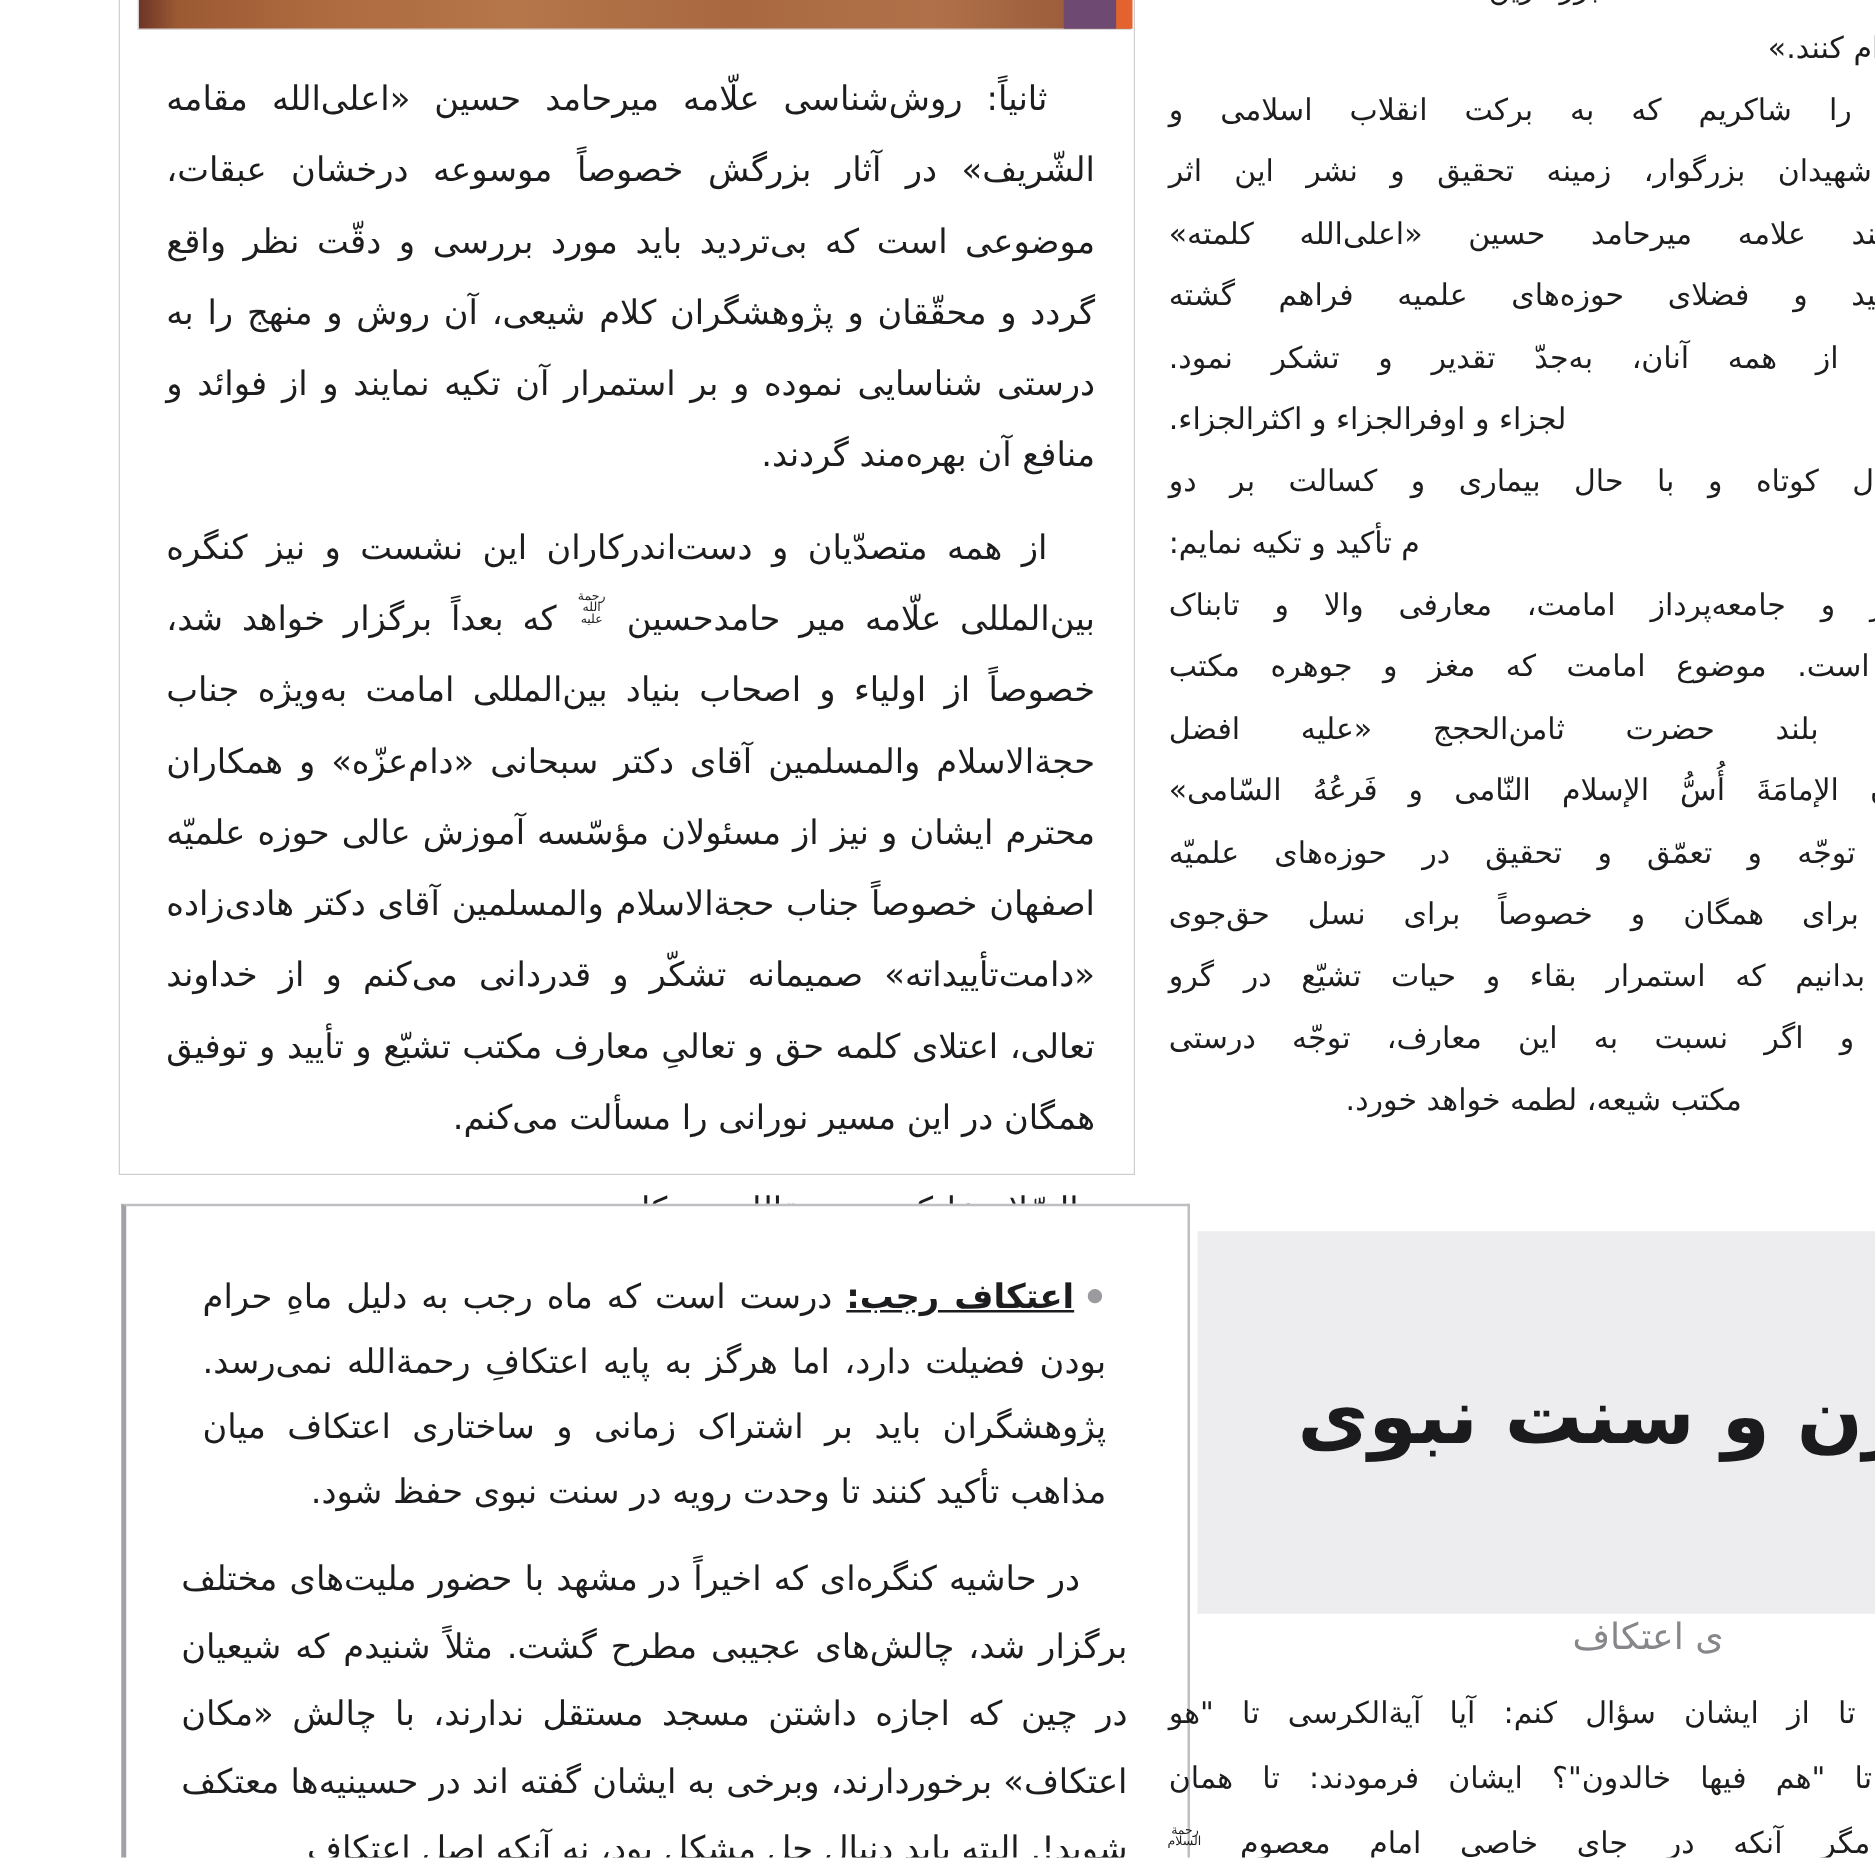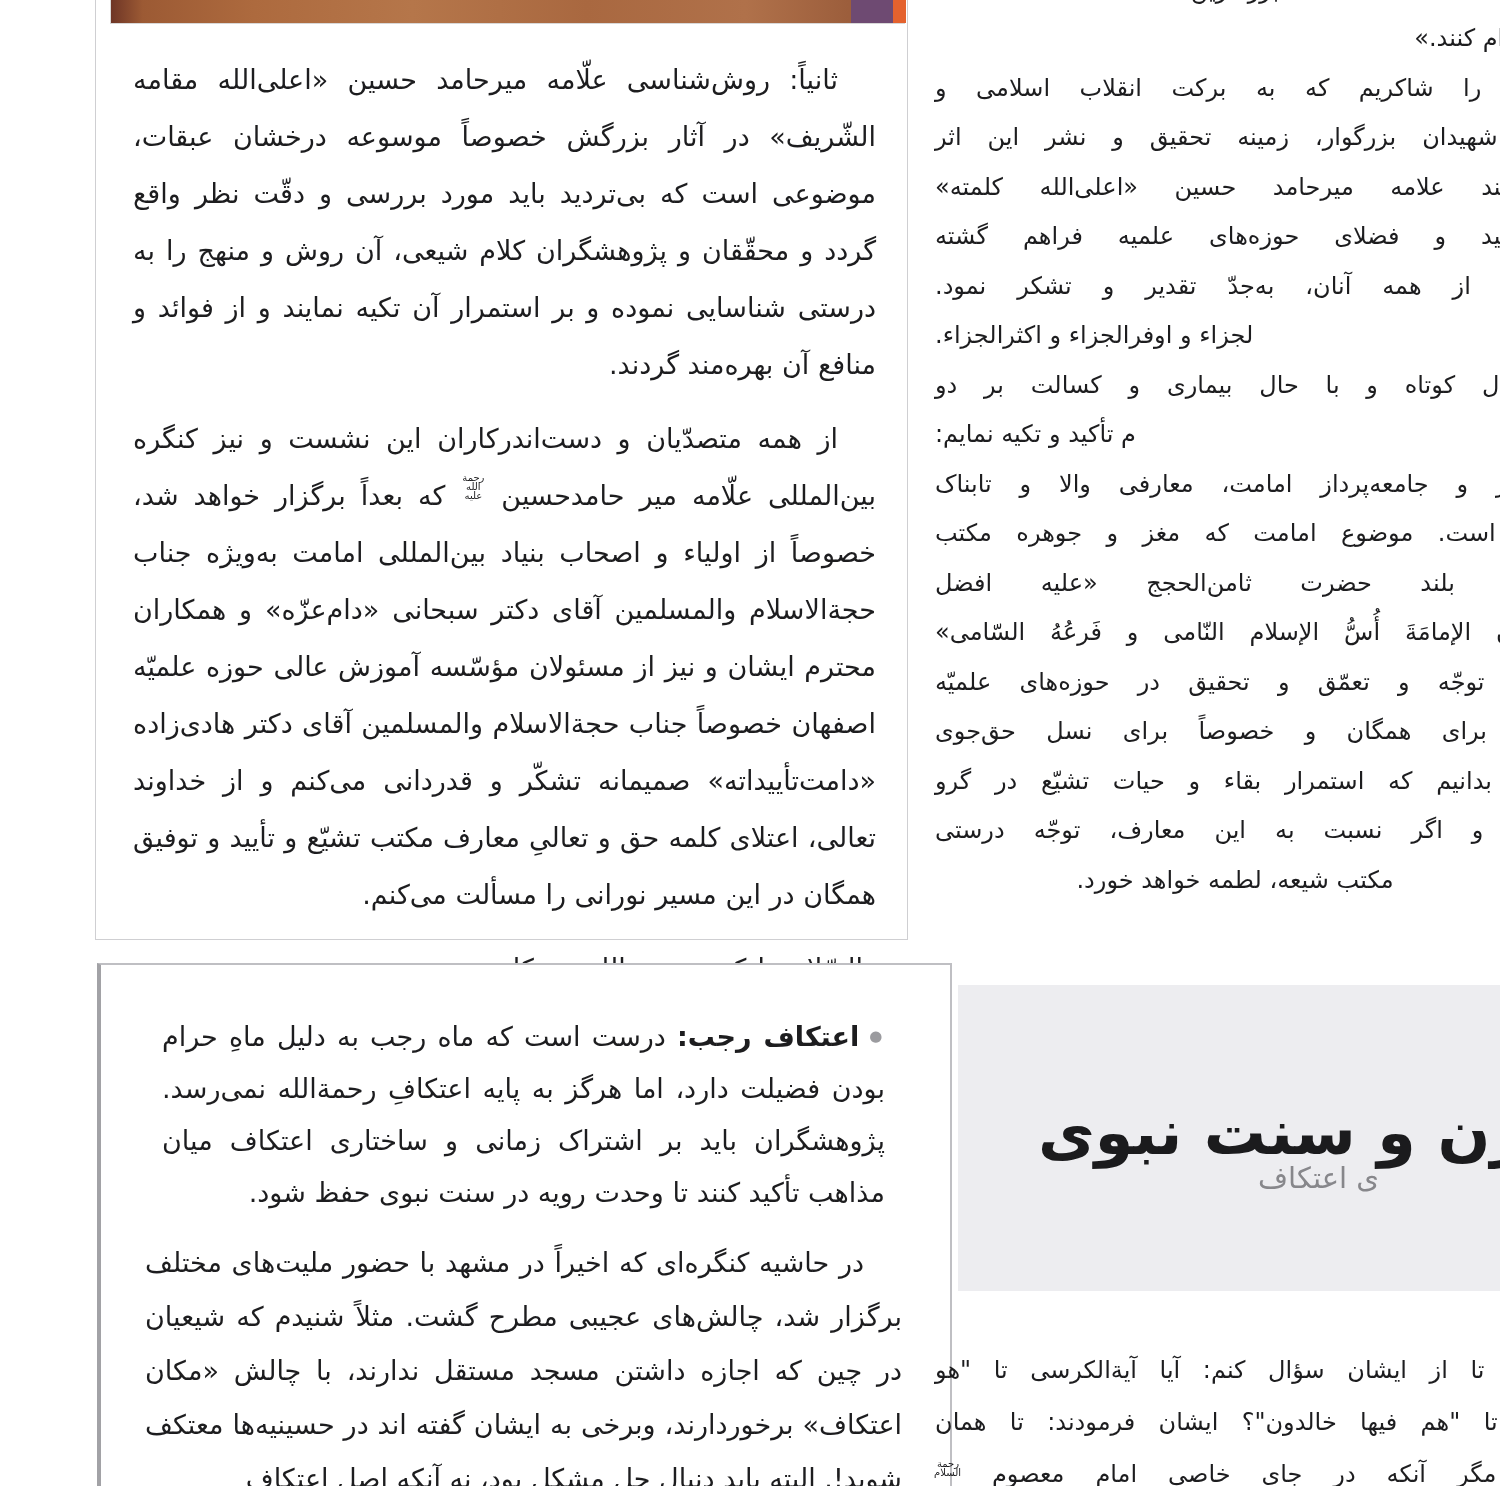--- a/index.html
+++ b/index.html
@@ -48,33 +48,33 @@
   .notes-box{
     left:97px;top:963px;width:855px;height:560px;
     border:2px solid #bfbfc3;border-left:4px solid #a2a2a6;
     box-sizing:border-box;background:#fff;
   }
   .nb-body{
     padding:28px 48px 0 44px;direction:rtl;text-align:justify;
     font-size:27px;line-height:52px;
   }
   .bullet-dot{color:#9b9b9f;font-size:15px;vertical-align:5px;padding-left:10px;}
-  .lead{font-weight:bold;}
+  .lead{font-weight:bold;text-decoration:underline;}
   .section-heading{
     margin:8px 0 4px 0;color:#1e6cb3;font-weight:bold;font-size:33px;line-height:46px;
     text-align:right;
   }
   .nb-para{margin:2px 0 0 0;line-height:54px;}
   
   .feature-panel{left:958px;top:985px;width:560px;height:306px;background:#ededf0;}
   .headline{
     left:1038px;top:1096px;margin:0;font-size:62px;font-weight:bold;
     white-space:nowrap;color:#1b1b1d;letter-spacing:-1px;
   }
-  .feature-sub{left:1258px;top:1161px;font-size:29px;color:#87878b;white-space:nowrap;}
+  .feature-sub{left:1258px;top:1292px;font-size:29px;color:#87878b;white-space:nowrap;}
   .feature-lines{left:935px;top:0;width:600px;direction:rtl;}
   .ft-line{
     position:absolute;left:0;width:600px;font-size:24px;line-height:48px;
     text-align:justify;text-align-last:justify;
   }
 </style>
 </head>
 <body>
 
 <section class="abs letter-box" dir="rtl">

